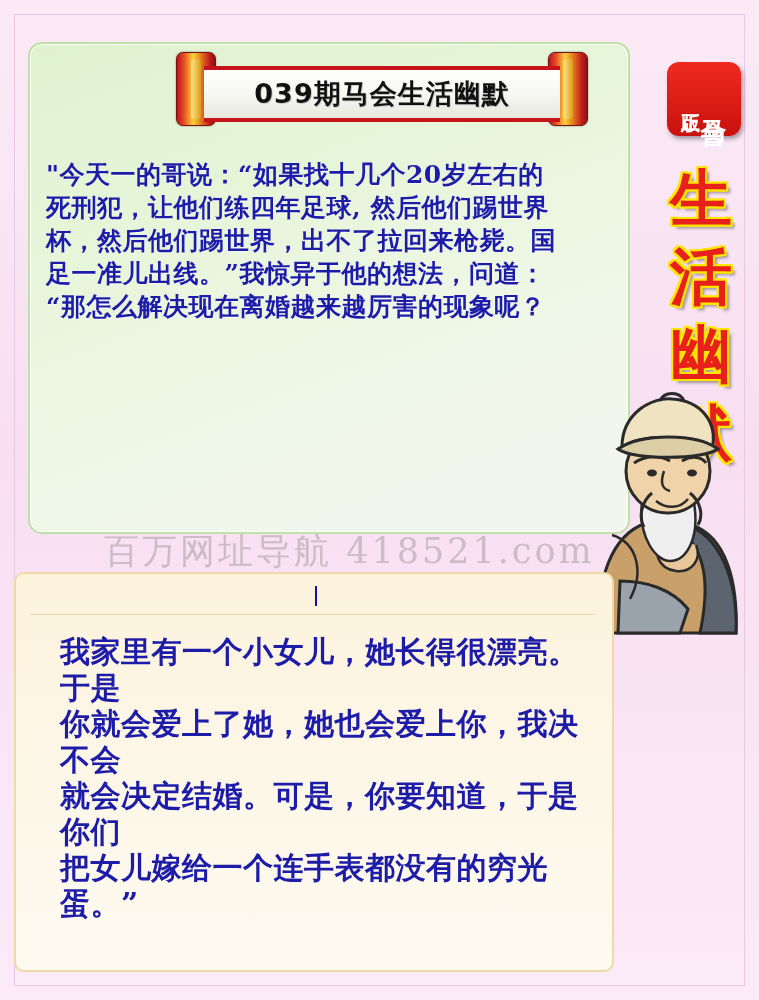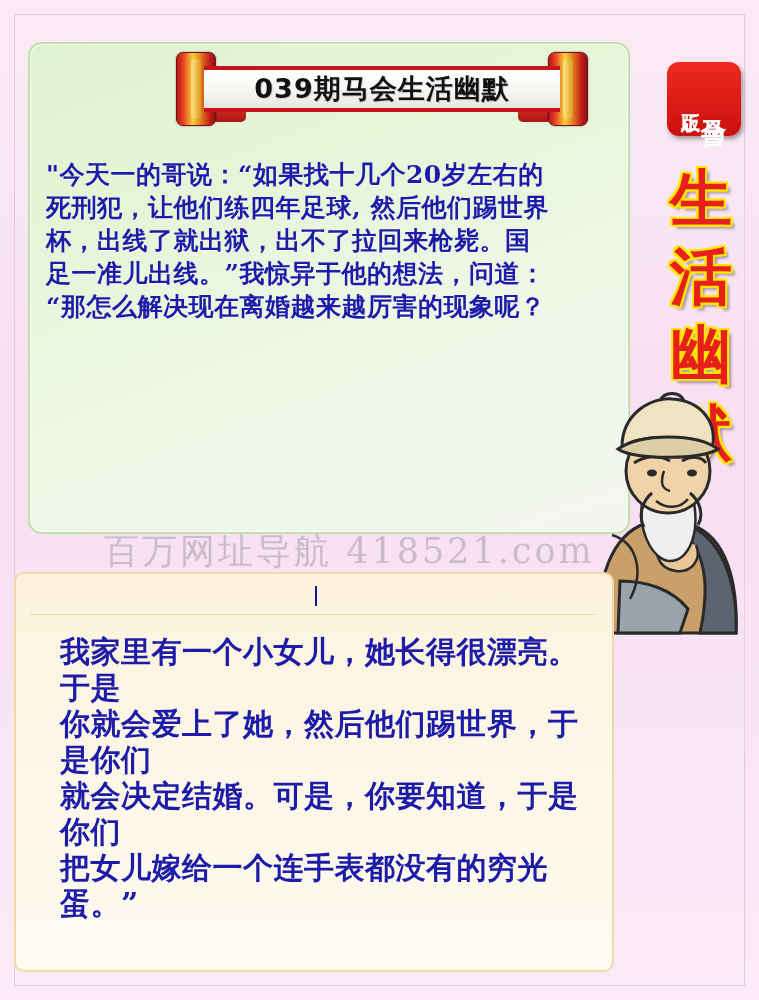--- a/index.html
+++ b/index.html
@@ -70,21 +70,21 @@
     margin-left: -5px;
     width: 10px; height: 60px;
     background: linear-gradient(90deg, #ffe89a, #d8a520);
     border-radius: 4px;
     opacity: .75;
   }
   .banner .paper {
     position: absolute;
     left: 36px; top: 14px;
     width: 356px;
-    height: 46px;
+    height: 56px;
     background: linear-gradient(180deg, #ffffff 0%, #f6f6f2 55%, #e7e7df 100%);
     border-top: 4px solid #c7131a;
     border-bottom: 4px solid #c7131a;
     box-sizing: border-box;
     display: flex;
     align-items: center;
     justify-content: center;
   }
   .banner .paper-title {
     font-family: "DejaVu Sans", "Liberation Sans", sans-serif;
@@ -265,21 +265,21 @@
   <div class="side-title">
     <span>生</span>
     <span>活</span>
     <span>幽</span>
     <span>默</span>
   </div>
 
   <div class="top-text">
     <p>"今天一的哥说：“如果找十几个20岁左右的</p>
     <p>死刑犯，让他们练四年足球, 然后他们踢世界</p>
-    <p>杯，出线了就出狱，出不了拉回来枪毙。国</p>
+    <p>杯，然后他们踢世界，出不了拉回来枪毙。国</p>
     <p>足一准儿出线。”我惊异于他的想法，问道：</p>
     <p>“那怎么解决现在离婚越来越厉害的现象呢？</p>
   </div>
 
   <div class="watermark">百万网址导航 418521.com</div>
 
   <svg class="oldman" viewBox="0 0 200 250">
 
     <path d="M42 248 C34 196 52 150 86 138 L132 140 C166 152 178 196 176 248 Z" fill="#caa06a" stroke="#2a2a2a" stroke-width="3"></path>
     <path d="M126 140 C160 150 178 196 176 248 L140 248 C150 200 146 168 122 146 Z" fill="#5c6470" stroke="#2a2a2a" stroke-width="3"></path>
@@ -306,19 +306,19 @@
     <path d="M100 16 C104 6 120 6 124 16" fill="none" stroke="#2a2a2a" stroke-width="3"></path>
   </svg>
 
   <div class="bottom-panel"></div>
   <div class="bottom-title">
     <span class="cursor"></span>
   </div>
   <div class="divider"></div>
   <div class="bottom-text">
     <p>我家里有一个小女儿，她长得很漂亮。于是</p>
-    <p>你就会爱上了她，然后他们踢世界，于是你们</p>
+    <p>你就会爱上了她，她也会爱上你，我决不会</p>
     <p>就会决定结婚。可是，你要知道，于是你们</p>
     <p>把女儿嫁给一个连手表都没有的穷光蛋。”</p>
   </div>
 
   <div class="footer-faint"></div>
 </div>
 
 </body></html>

